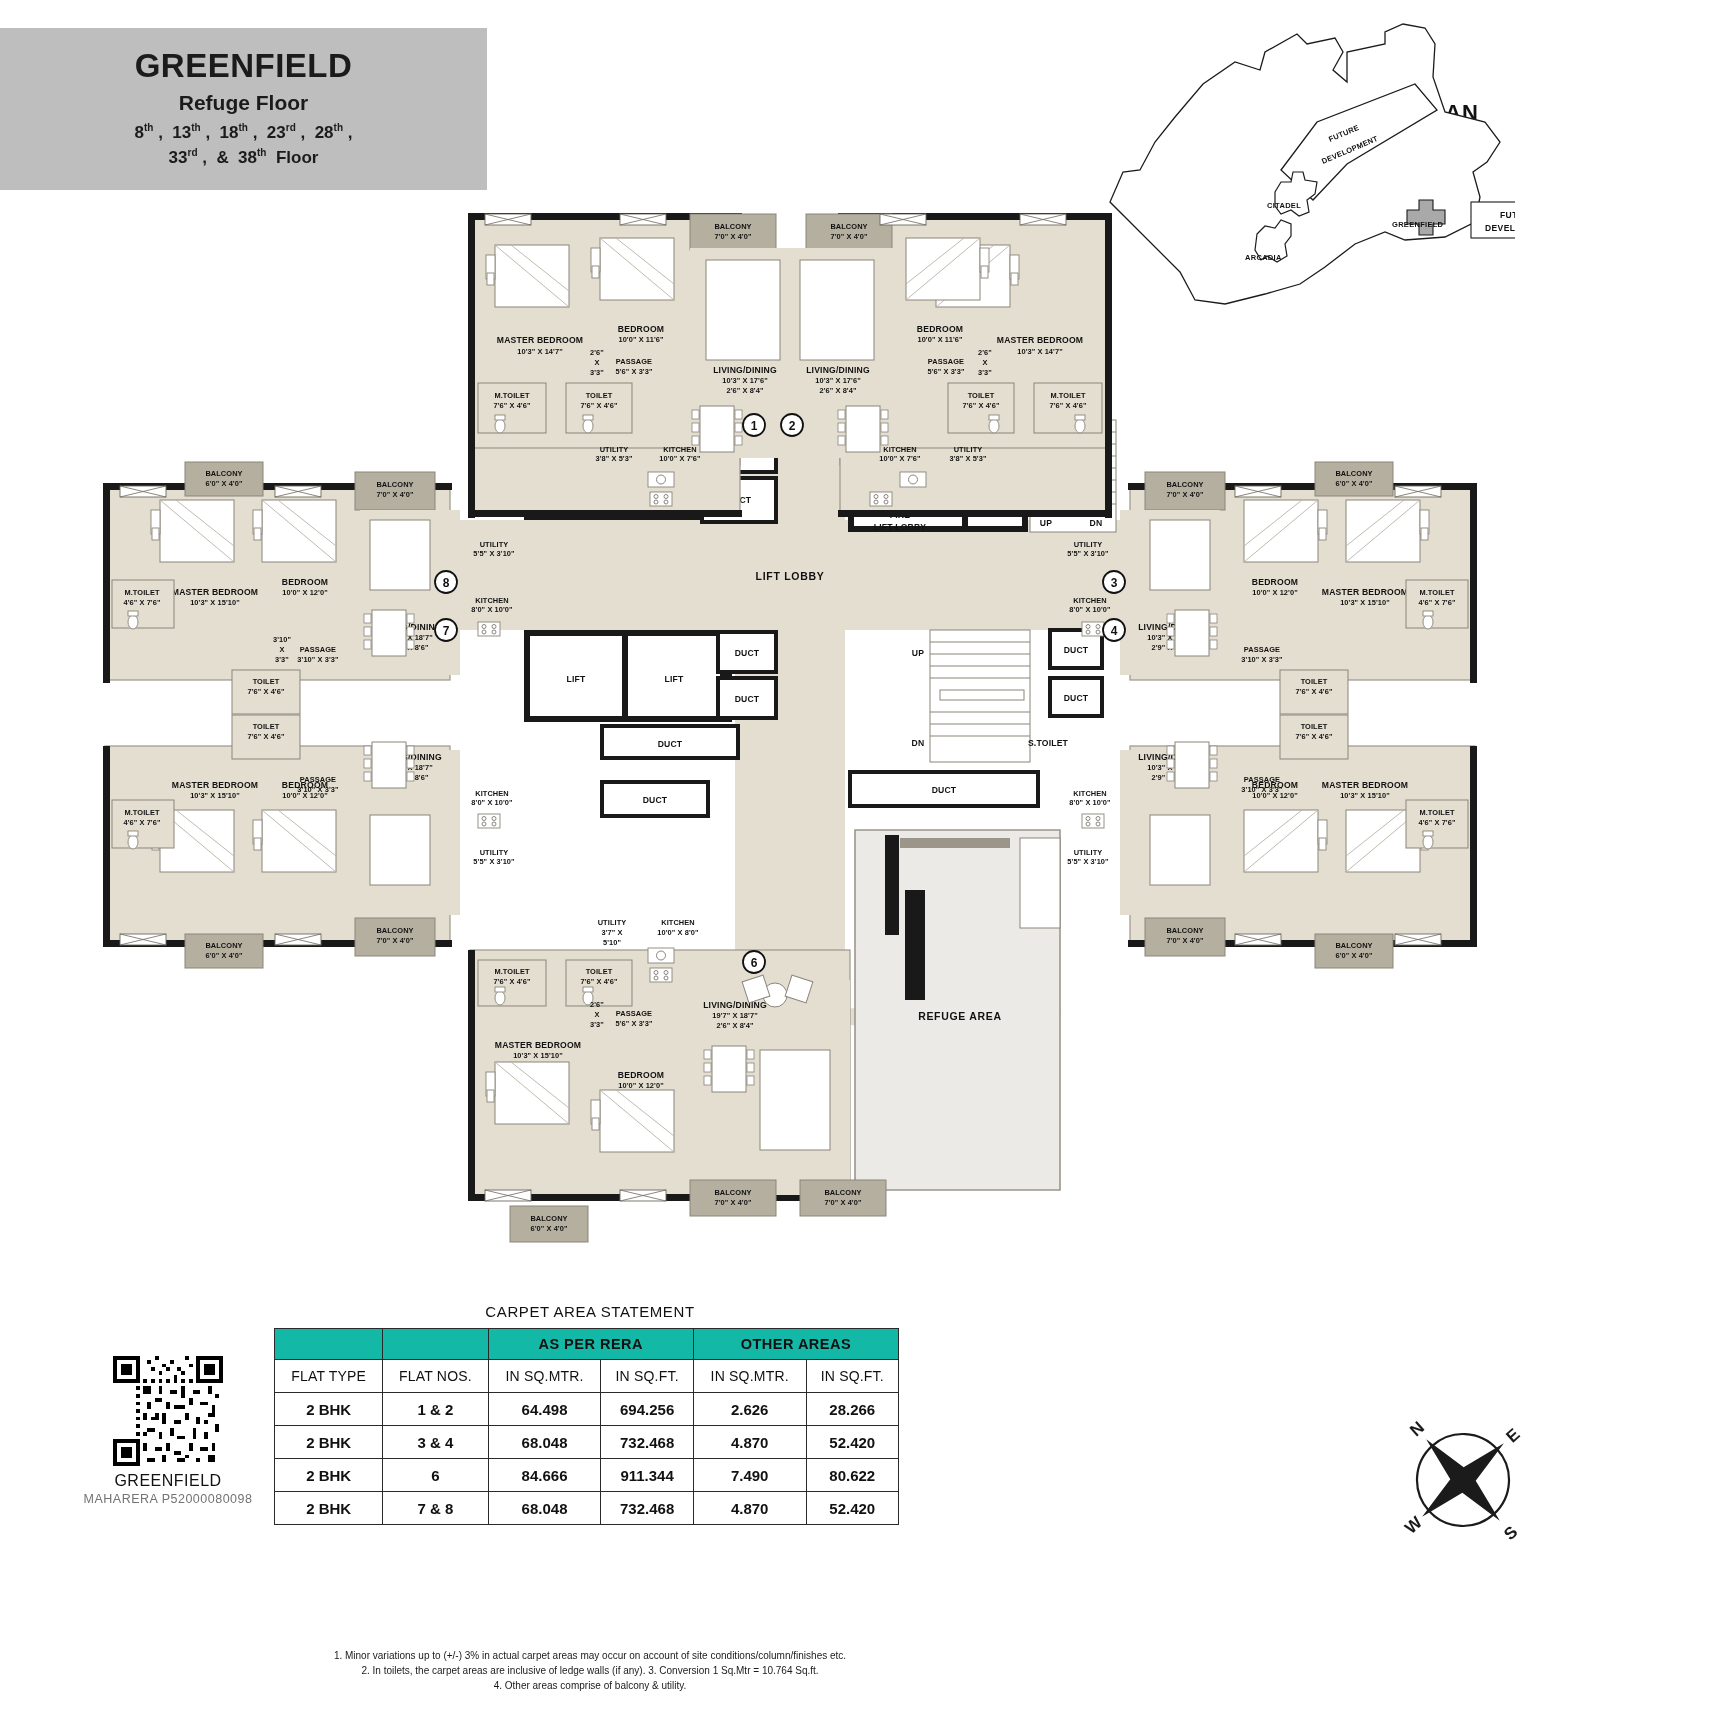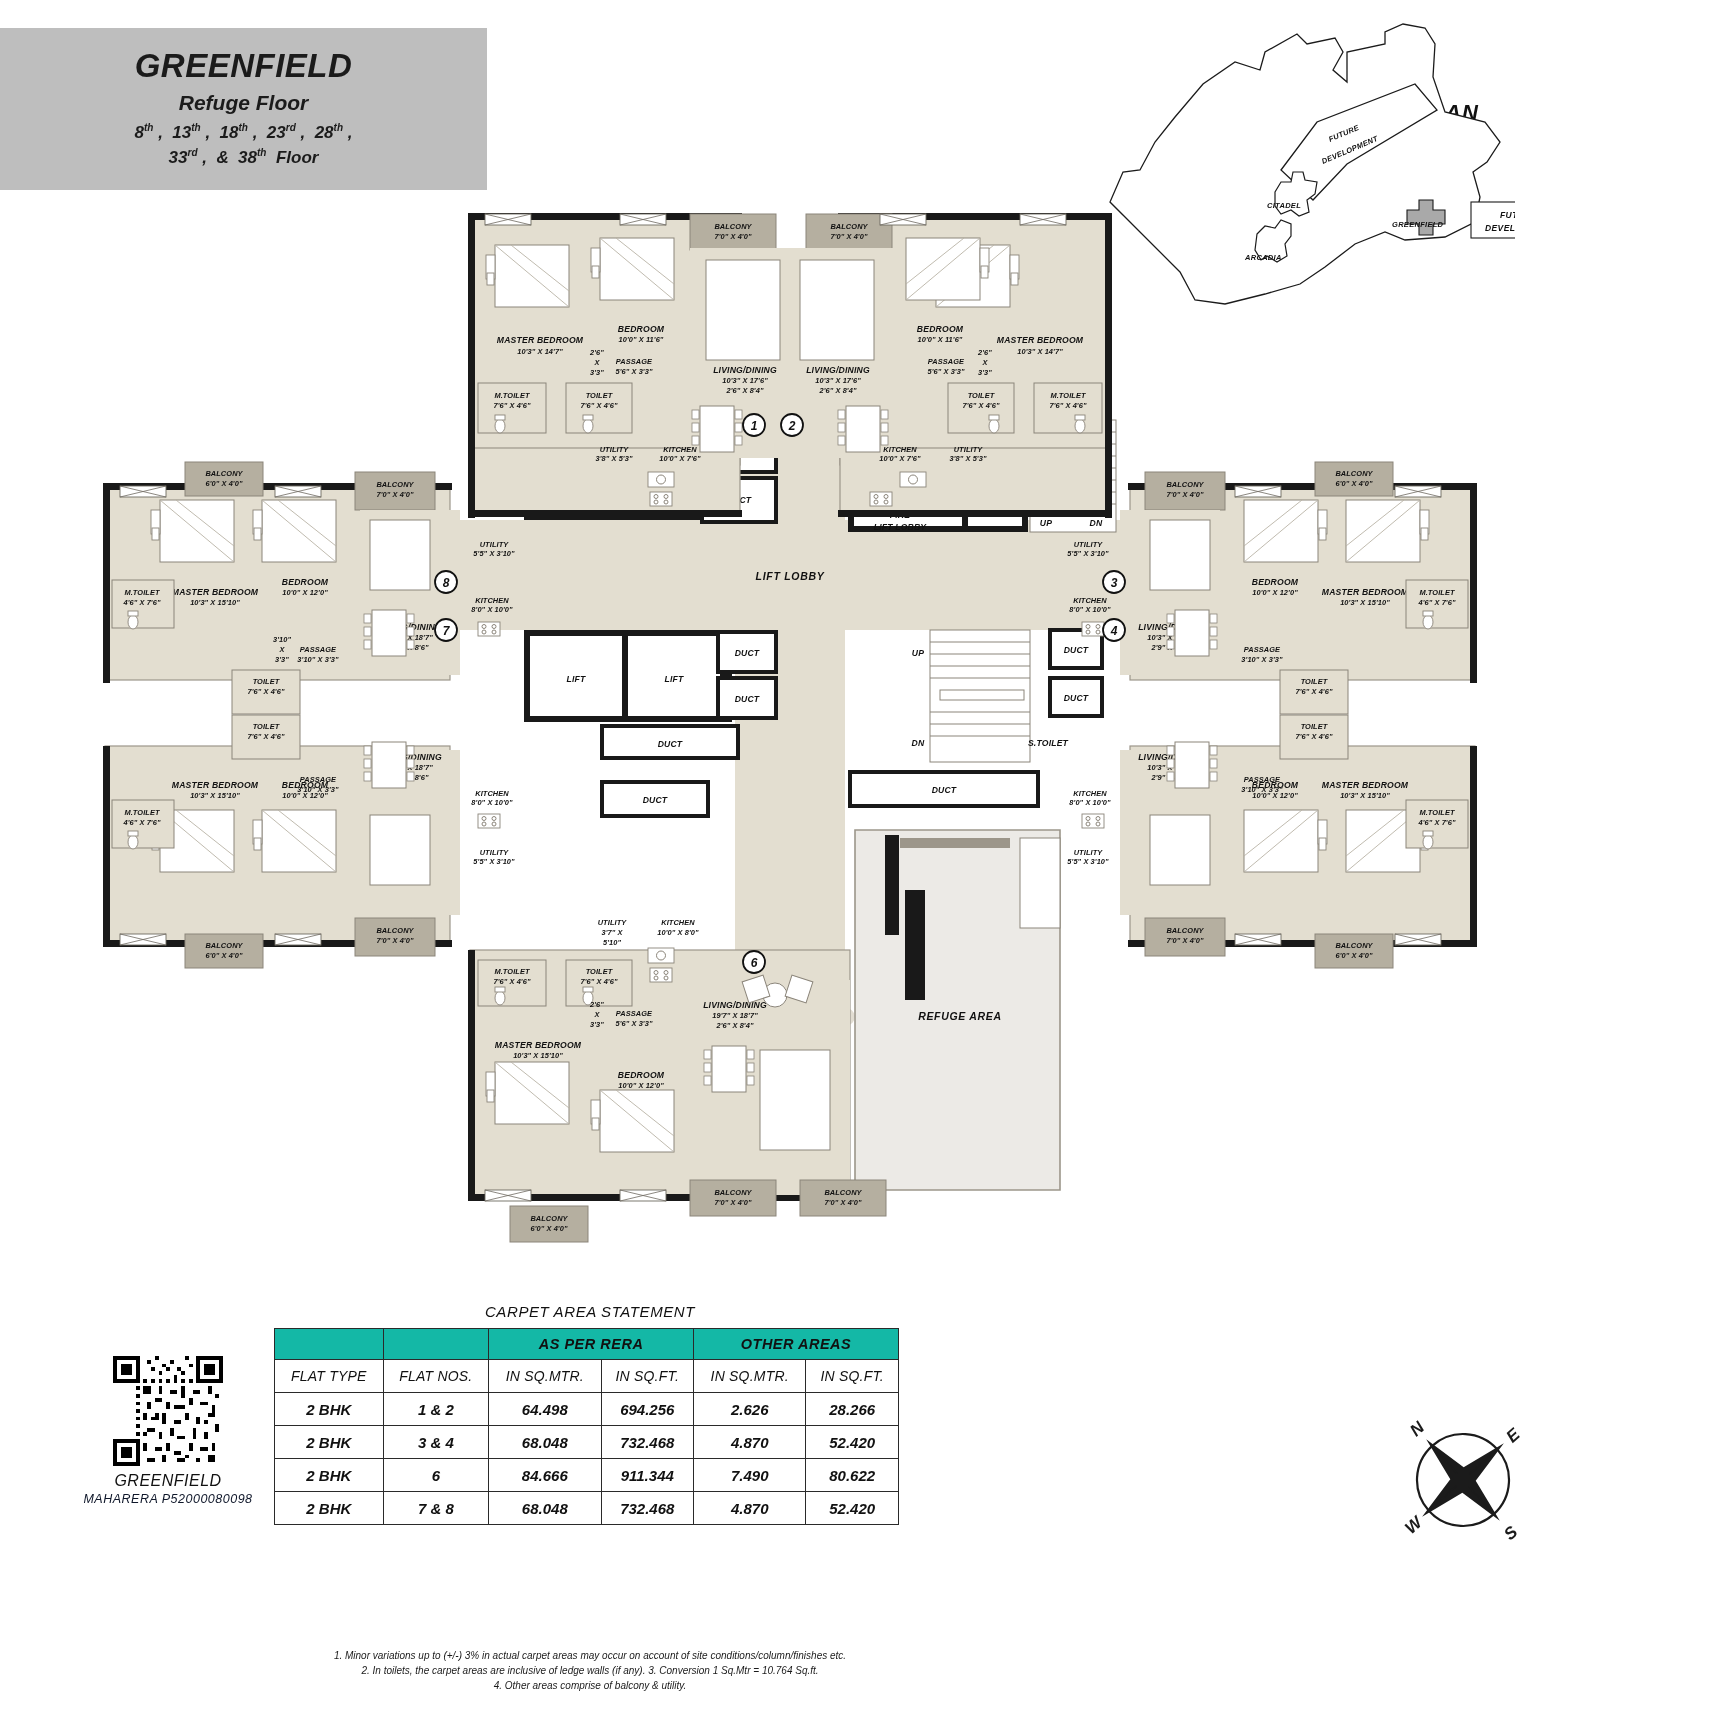--- a/index.html
+++ b/index.html
@@ -4,21 +4,21 @@
 <title>Greenfield Refuge Floor Plan</title>
 <style>
   * { box-sizing: border-box; }
   html, body {
     margin: 0; padding: 0;
     width: 1725px; height: 1725px;
     background: #ffffff;
     font-family: "Liberation Sans", sans-serif;
     overflow: hidden;
   }
-  #page { position: relative; width: 1725px; height: 1321px; background:#fff;font-style:italic; }
+  #page { position: relative; width: 1725px; height: 1321px; background:#fff; }
 
   
   #title-block {
     position: absolute; left: 0; top: 28px;
     width: 487px; height: 162px;
     background: #bebebe;
     display: flex; flex-direction: column;
     align-items: center; justify-content: center;
     color: #1b1b1b;
   }
@@ -76,21 +76,21 @@
 
   #notes {
     position:absolute; left:0; top:1648px; width:1180px;
     text-align:center; font-size:10px; color:#1a1a1a; line-height:1.5;
   }
 
   
   #qr-block { position:absolute; left:38px; top:1356px; width:260px; text-align:center; }
   #qr-img { width:110px; height:110px; margin:0 auto; display:block; }
   #qr-name { font-size:16px; margin-top:6px; letter-spacing:0.5px; color:#111; }
-  #qr-rera { font-size:12.5px; margin-top:2px; letter-spacing:0.5px; color:#0f172a; }
+  #qr-rera { font-size:12.5px; margin-top:2px; letter-spacing:0.5px; color:#737373; }
 
   
   #compass { position:absolute; left:1378px; top:1395px; width:170px; height:170px; }
 </style>
 </head>
 <body>
 
 <div id="page">
 
   <div id="title-block">

